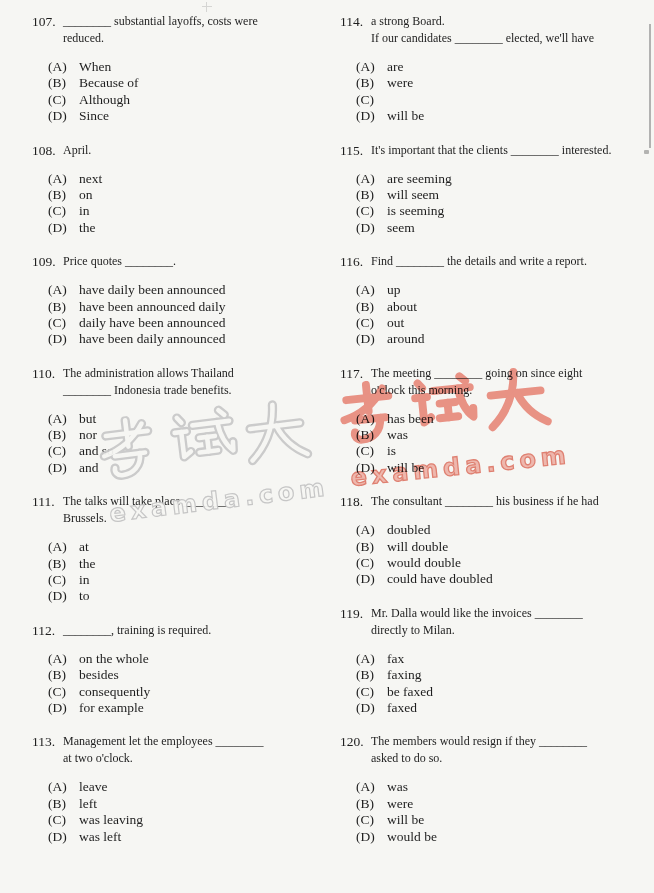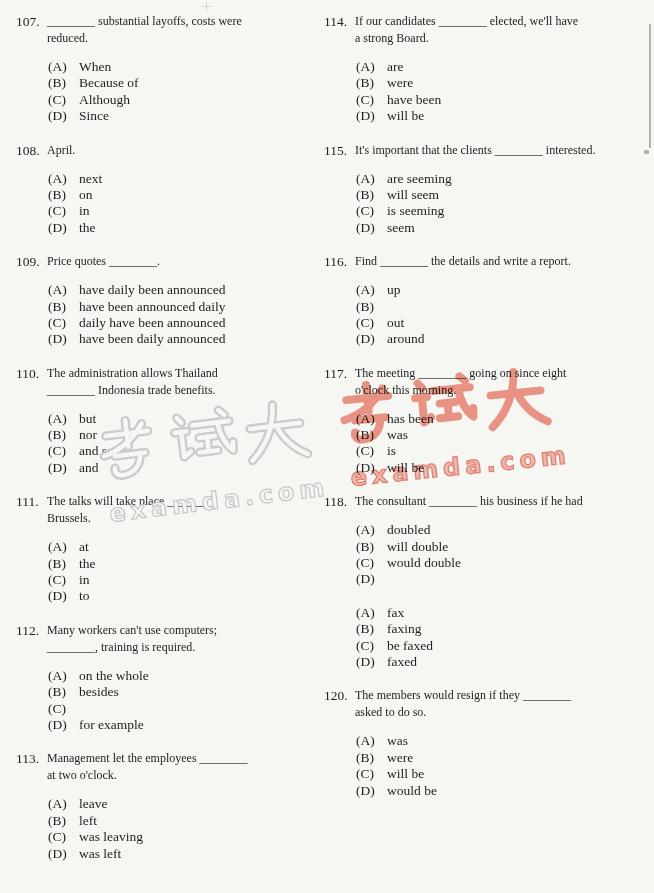--- a/index.html
+++ b/index.html
@@ -6,21 +6,21 @@
     margin:0; padding:0; width:654px; height:893px; overflow:hidden;
     background:#f6f6f3;
     font-family:"Liberation Serif","DejaVu Serif",serif;
     color:#1e1e1e;
   }
   .page{position:relative; width:654px; height:893px;}
   .col{position:absolute; top:13px;}
   .col-left{left:16px;  width:312px;}
   .col-right{left:324px; width:325px;}
   .question{margin-bottom:17px;}
-  .q-head{display:flex;}
+  .q-head{display:flex;margin-left:16px;}
   .q-num{flex:none; width:31px; font-size:13.5px; line-height:17px;}
   .q-lines{flex:1; font-size:12px; line-height:17px; white-space:nowrap;}
   .q-line{height:17px;}
   .q-opts{margin-top:12px; margin-left:32px;}
   .opt{display:flex; font-size:13.5px; line-height:16.4px; height:16.4px;}
   .opt-letter{flex:none; width:31px;}
   .opt-text{flex:1; white-space:nowrap;}
 
   
   .wm{position:absolute; pointer-events:none;}
@@ -173,35 +173,35 @@
           <div class="opt">
             <div class="opt-letter">(D)</div>
             <div class="opt-text">to</div>
           </div>
         </div>
       </div>
       <div class="question">
         <div class="q-head">
           <div class="q-num">112.</div>
           <div class="q-lines">
-            <div class="q-line">Many workers can't use computers;</div>
             <div class="q-line">________, training is required.</div>
           </div>
         </div>
         <div class="q-opts">
           <div class="opt">
             <div class="opt-letter">(A)</div>
             <div class="opt-text">on the whole</div>
           </div>
           <div class="opt">
             <div class="opt-letter">(B)</div>
             <div class="opt-text">besides</div>
           </div>
           <div class="opt">
             <div class="opt-letter">(C)</div>
+            <div class="opt-text">consequently</div>
           </div>
           <div class="opt">
             <div class="opt-letter">(D)</div>
             <div class="opt-text">for example</div>
           </div>
         </div>
       </div>
       <div class="question">
         <div class="q-head">
           <div class="q-num">113.</div>
@@ -228,36 +228,35 @@
             <div class="opt-text">was left</div>
           </div>
         </div>
       </div>
     </div>
   <div class="col col-right" id="col-right">
       <div class="question">
         <div class="q-head">
           <div class="q-num">114.</div>
           <div class="q-lines">
+            <div class="q-line">a strong Board.</div>
             <div class="q-line">If our candidates ________ elected, we'll have</div>
-            <div class="q-line">a strong Board.</div>
           </div>
         </div>
         <div class="q-opts">
           <div class="opt">
             <div class="opt-letter">(A)</div>
             <div class="opt-text">are</div>
           </div>
           <div class="opt">
             <div class="opt-letter">(B)</div>
             <div class="opt-text">were</div>
           </div>
           <div class="opt">
             <div class="opt-letter">(C)</div>
-            <div class="opt-text">have been</div>
           </div>
           <div class="opt">
             <div class="opt-letter">(D)</div>
             <div class="opt-text">will be</div>
           </div>
         </div>
       </div>
       <div class="question">
         <div class="q-head">
           <div class="q-num">115.</div>
@@ -291,20 +290,21 @@
             <div class="q-line">Find ________ the details and write a report.</div>
           </div>
         </div>
         <div class="q-opts">
           <div class="opt">
             <div class="opt-letter">(A)</div>
             <div class="opt-text">up</div>
           </div>
           <div class="opt">
             <div class="opt-letter">(B)</div>
+            <div class="opt-text">about</div>
           </div>
           <div class="opt">
             <div class="opt-letter">(C)</div>
             <div class="opt-text">out</div>
           </div>
           <div class="opt">
             <div class="opt-letter">(D)</div>
             <div class="opt-text">around</div>
           </div>
         </div>
@@ -351,24 +351,32 @@
           <div class="opt">
             <div class="opt-letter">(B)</div>
             <div class="opt-text">will double</div>
           </div>
           <div class="opt">
             <div class="opt-letter">(C)</div>
             <div class="opt-text">would double</div>
           </div>
           <div class="opt">
             <div class="opt-letter">(D)</div>
-          </div>
-        </div>
-      </div>
-      <div class="question">
+            <div class="opt-text">could have doubled</div>
+          </div>
+        </div>
+      </div>
+      <div class="question">
+        <div class="q-head">
+          <div class="q-num">119.</div>
+          <div class="q-lines">
+            <div class="q-line">Mr. Dalla would like the invoices ________</div>
+            <div class="q-line">directly to Milan.</div>
+          </div>
+        </div>
         <div class="q-opts">
           <div class="opt">
             <div class="opt-letter">(A)</div>
             <div class="opt-text">fax</div>
           </div>
           <div class="opt">
             <div class="opt-letter">(B)</div>
             <div class="opt-text">faxing</div>
           </div>
           <div class="opt">

